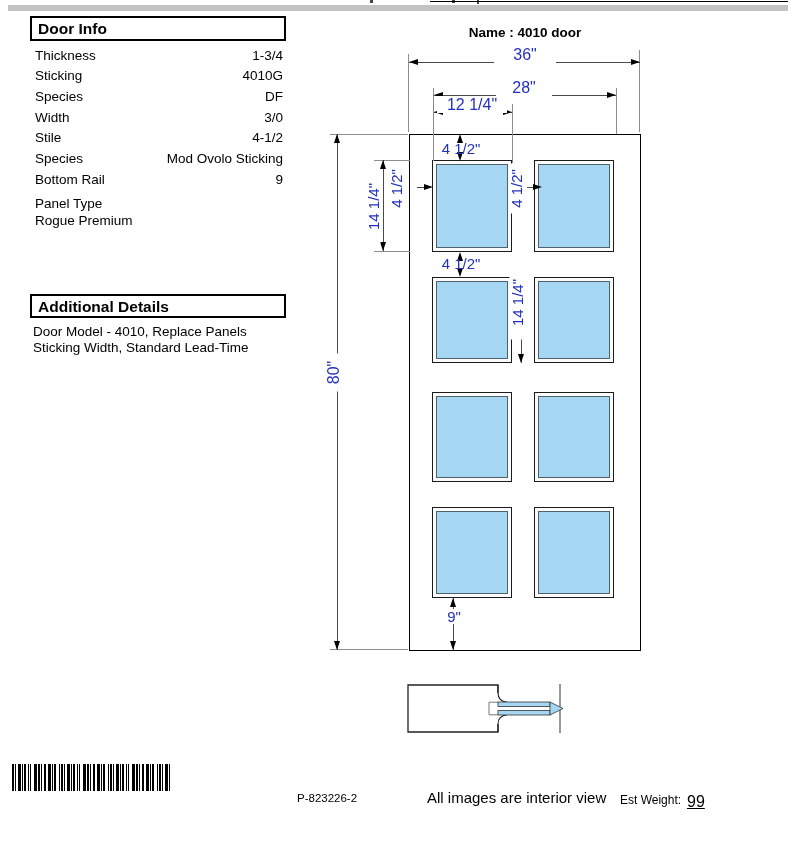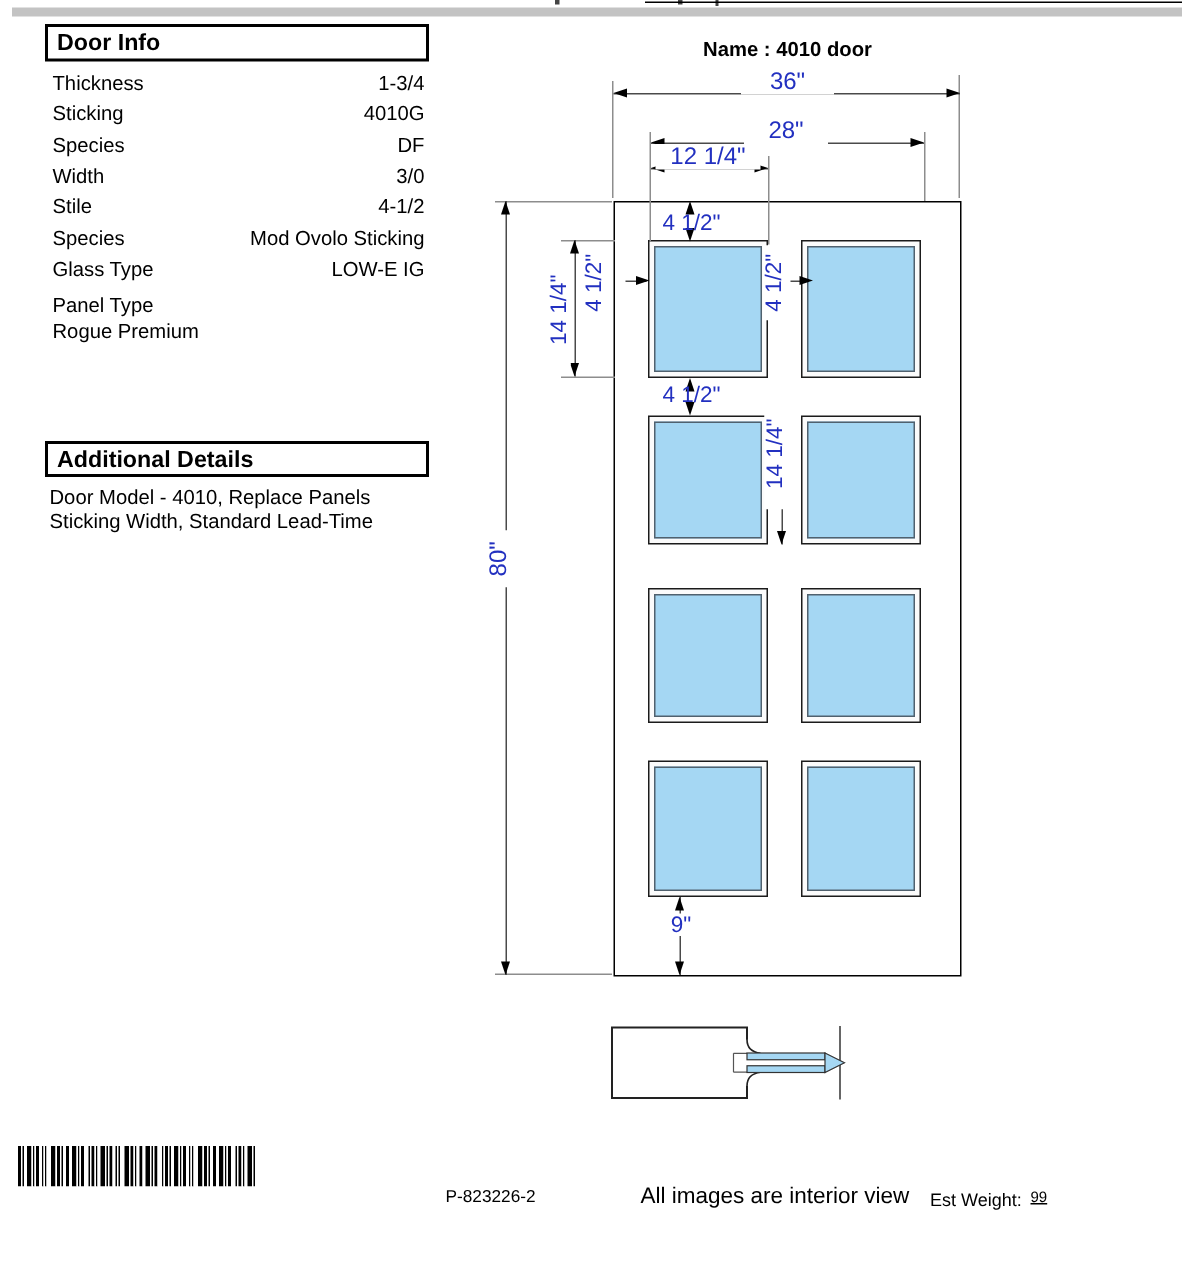--- a/index.html
+++ b/index.html
@@ -80,22 +80,22 @@
       </div>
     <div class="info-row">
         <span>Stile</span>
         <span>4-1/2</span>
       </div>
     <div class="info-row">
         <span>Species</span>
         <span>Mod Ovolo Sticking</span>
       </div>
     <div class="info-row">
-        <span>Glass Type</span>
-        <span>LOW-E IG</span>
+        <span>Bottom Rail</span>
+        <span>9</span>
       </div>
     <div class="info-row gap">
         <span>Panel Type</span>
         <span></span>
       </div>
     <div class="plain-line">Rogue Premium</div>
   </div>
 
   <div class="hdr-box" style="left:30px;top:294px;width:256px;height:24px;">
     <div class="t">Additional Details</div>
@@ -202,15 +202,15 @@
     <line x1="160" y1="5" x2="160" y2="54" stroke="#333" stroke-width="1"></line>
     <rect x="98" y="23" width="52" height="4.5" fill="var(--glass,#a5d7f3)" stroke="#333" stroke-width="0.8"></rect>
     <rect x="98" y="31.5" width="52" height="4.5" fill="var(--glass,#a5d7f3)" stroke="#333" stroke-width="0.8"></rect>
     <polygon points="150,23 163,29.5 150,36" fill="var(--glass,#a5d7f3)" stroke="#333" stroke-width="0.8"></polygon>
   </svg>
 
   <div class="barcode" style="left:12px;top:764px;width:160px;"><span style="display:inline-block;vertical-align:top;height:27px;width:2px;background:#000"></span><span style="display:inline-block;vertical-align:top;height:27px;width:1px;background:#fff"></span><span style="display:inline-block;vertical-align:top;height:27px;width:1px;background:#000"></span><span style="display:inline-block;vertical-align:top;height:27px;width:2px;background:#fff"></span><span style="display:inline-block;vertical-align:top;height:27px;width:3px;background:#000"></span><span style="display:inline-block;vertical-align:top;height:27px;width:1px;background:#fff"></span><span style="display:inline-block;vertical-align:top;height:27px;width:1px;background:#000"></span><span style="display:inline-block;vertical-align:top;height:27px;width:1px;background:#fff"></span><span style="display:inline-block;vertical-align:top;height:27px;width:2px;background:#000"></span><span style="display:inline-block;vertical-align:top;height:27px;width:2px;background:#fff"></span><span style="display:inline-block;vertical-align:top;height:27px;width:1px;background:#000"></span><span style="display:inline-block;vertical-align:top;height:27px;width:1px;background:#fff"></span><span style="display:inline-block;vertical-align:top;height:27px;width:1px;background:#000"></span><span style="display:inline-block;vertical-align:top;height:27px;width:3px;background:#fff"></span><span style="display:inline-block;vertical-align:top;height:27px;width:3px;background:#000"></span><span style="display:inline-block;vertical-align:top;height:27px;width:1px;background:#fff"></span><span style="display:inline-block;vertical-align:top;height:27px;width:2px;background:#000"></span><span style="display:inline-block;vertical-align:top;height:27px;width:1px;background:#fff"></span><span style="display:inline-block;vertical-align:top;height:27px;width:1px;background:#000"></span><span style="display:inline-block;vertical-align:top;height:27px;width:2px;background:#fff"></span><span style="display:inline-block;vertical-align:top;height:27px;width:2px;background:#000"></span><span style="display:inline-block;vertical-align:top;height:27px;width:2px;background:#fff"></span><span style="display:inline-block;vertical-align:top;height:27px;width:3px;background:#000"></span><span style="display:inline-block;vertical-align:top;height:27px;width:1px;background:#fff"></span><span style="display:inline-block;vertical-align:top;height:27px;width:1px;background:#000"></span><span style="display:inline-block;vertical-align:top;height:27px;width:1px;background:#fff"></span><span style="display:inline-block;vertical-align:top;height:27px;width:2px;background:#000"></span><span style="display:inline-block;vertical-align:top;height:27px;width:3px;background:#fff"></span><span style="display:inline-block;vertical-align:top;height:27px;width:1px;background:#000"></span><span style="display:inline-block;vertical-align:top;height:27px;width:1px;background:#fff"></span><span style="display:inline-block;vertical-align:top;height:27px;width:2px;background:#000"></span><span style="display:inline-block;vertical-align:top;height:27px;width:1px;background:#fff"></span><span style="display:inline-block;vertical-align:top;height:27px;width:1px;background:#000"></span><span style="display:inline-block;vertical-align:top;height:27px;width:2px;background:#fff"></span><span style="display:inline-block;vertical-align:top;height:27px;width:3px;background:#000"></span><span style="display:inline-block;vertical-align:top;height:27px;width:1px;background:#fff"></span><span style="display:inline-block;vertical-align:top;height:27px;width:1px;background:#000"></span><span style="display:inline-block;vertical-align:top;height:27px;width:1px;background:#fff"></span><span style="display:inline-block;vertical-align:top;height:27px;width:2px;background:#000"></span><span style="display:inline-block;vertical-align:top;height:27px;width:2px;background:#fff"></span><span style="display:inline-block;vertical-align:top;height:27px;width:1px;background:#000"></span><span style="display:inline-block;vertical-align:top;height:27px;width:1px;background:#fff"></span><span style="display:inline-block;vertical-align:top;height:27px;width:1px;background:#000"></span><span style="display:inline-block;vertical-align:top;height:27px;width:3px;background:#fff"></span><span style="display:inline-block;vertical-align:top;height:27px;width:3px;background:#000"></span><span style="display:inline-block;vertical-align:top;height:27px;width:1px;background:#fff"></span><span style="display:inline-block;vertical-align:top;height:27px;width:2px;background:#000"></span><span style="display:inline-block;vertical-align:top;height:27px;width:1px;background:#fff"></span><span style="display:inline-block;vertical-align:top;height:27px;width:1px;background:#000"></span><span style="display:inline-block;vertical-align:top;height:27px;width:2px;background:#fff"></span><span style="display:inline-block;vertical-align:top;height:27px;width:2px;background:#000"></span><span style="display:inline-block;vertical-align:top;height:27px;width:2px;background:#fff"></span><span style="display:inline-block;vertical-align:top;height:27px;width:3px;background:#000"></span><span style="display:inline-block;vertical-align:top;height:27px;width:1px;background:#fff"></span><span style="display:inline-block;vertical-align:top;height:27px;width:1px;background:#000"></span><span style="display:inline-block;vertical-align:top;height:27px;width:1px;background:#fff"></span><span style="display:inline-block;vertical-align:top;height:27px;width:2px;background:#000"></span><span style="display:inline-block;vertical-align:top;height:27px;width:3px;background:#fff"></span><span style="display:inline-block;vertical-align:top;height:27px;width:1px;background:#000"></span><span style="display:inline-block;vertical-align:top;height:27px;width:1px;background:#fff"></span><span style="display:inline-block;vertical-align:top;height:27px;width:2px;background:#000"></span><span style="display:inline-block;vertical-align:top;height:27px;width:1px;background:#fff"></span><span style="display:inline-block;vertical-align:top;height:27px;width:1px;background:#000"></span><span style="display:inline-block;vertical-align:top;height:27px;width:2px;background:#fff"></span><span style="display:inline-block;vertical-align:top;height:27px;width:3px;background:#000"></span><span style="display:inline-block;vertical-align:top;height:27px;width:1px;background:#fff"></span><span style="display:inline-block;vertical-align:top;height:27px;width:1px;background:#000"></span><span style="display:inline-block;vertical-align:top;height:27px;width:1px;background:#fff"></span><span style="display:inline-block;vertical-align:top;height:27px;width:2px;background:#000"></span><span style="display:inline-block;vertical-align:top;height:27px;width:2px;background:#fff"></span><span style="display:inline-block;vertical-align:top;height:27px;width:1px;background:#000"></span><span style="display:inline-block;vertical-align:top;height:27px;width:1px;background:#fff"></span><span style="display:inline-block;vertical-align:top;height:27px;width:1px;background:#000"></span><span style="display:inline-block;vertical-align:top;height:27px;width:3px;background:#fff"></span><span style="display:inline-block;vertical-align:top;height:27px;width:3px;background:#000"></span><span style="display:inline-block;vertical-align:top;height:27px;width:1px;background:#fff"></span><span style="display:inline-block;vertical-align:top;height:27px;width:2px;background:#000"></span><span style="display:inline-block;vertical-align:top;height:27px;width:1px;background:#fff"></span><span style="display:inline-block;vertical-align:top;height:27px;width:1px;background:#000"></span><span style="display:inline-block;vertical-align:top;height:27px;width:2px;background:#fff"></span><span style="display:inline-block;vertical-align:top;height:27px;width:2px;background:#000"></span><span style="display:inline-block;vertical-align:top;height:27px;width:2px;background:#fff"></span><span style="display:inline-block;vertical-align:top;height:27px;width:3px;background:#000"></span><span style="display:inline-block;vertical-align:top;height:27px;width:1px;background:#fff"></span><span style="display:inline-block;vertical-align:top;height:27px;width:1px;background:#000"></span><span style="display:inline-block;vertical-align:top;height:27px;width:1px;background:#fff"></span><span style="display:inline-block;vertical-align:top;height:27px;width:2px;background:#000"></span><span style="display:inline-block;vertical-align:top;height:27px;width:3px;background:#fff"></span><span style="display:inline-block;vertical-align:top;height:27px;width:1px;background:#000"></span><span style="display:inline-block;vertical-align:top;height:27px;width:1px;background:#fff"></span><span style="display:inline-block;vertical-align:top;height:27px;width:2px;background:#000"></span><span style="display:inline-block;vertical-align:top;height:27px;width:1px;background:#fff"></span><span style="display:inline-block;vertical-align:top;height:27px;width:1px;background:#000"></span><span style="display:inline-block;vertical-align:top;height:27px;width:2px;background:#fff"></span><span style="display:inline-block;vertical-align:top;height:27px;width:3px;background:#000"></span><span style="display:inline-block;vertical-align:top;height:27px;width:1px;background:#fff"></span><span style="display:inline-block;vertical-align:top;height:27px;width:1px;background:#000"></span><span style="display:inline-block;vertical-align:top;height:27px;width:1px;background:#fff"></span></div>
   <div class="foot" style="left:297px;top:792px;font-size:11.5px;">P-823226-2</div>
   <div class="foot" style="left:427px;top:789px;font-size:15px;">All images are interior view</div>
   <div class="foot" style="left:620px;top:793px;font-size:12px;">Est Weight:</div>
-  <div class="foot" style="left:687px;top:793px;font-size:10px;text-decoration:underline;">99</div>
+  <div class="foot" style="left:687px;top:793px;font-size:16px;text-decoration:underline;">99</div>
 
 </div>
 
 </body></html>

